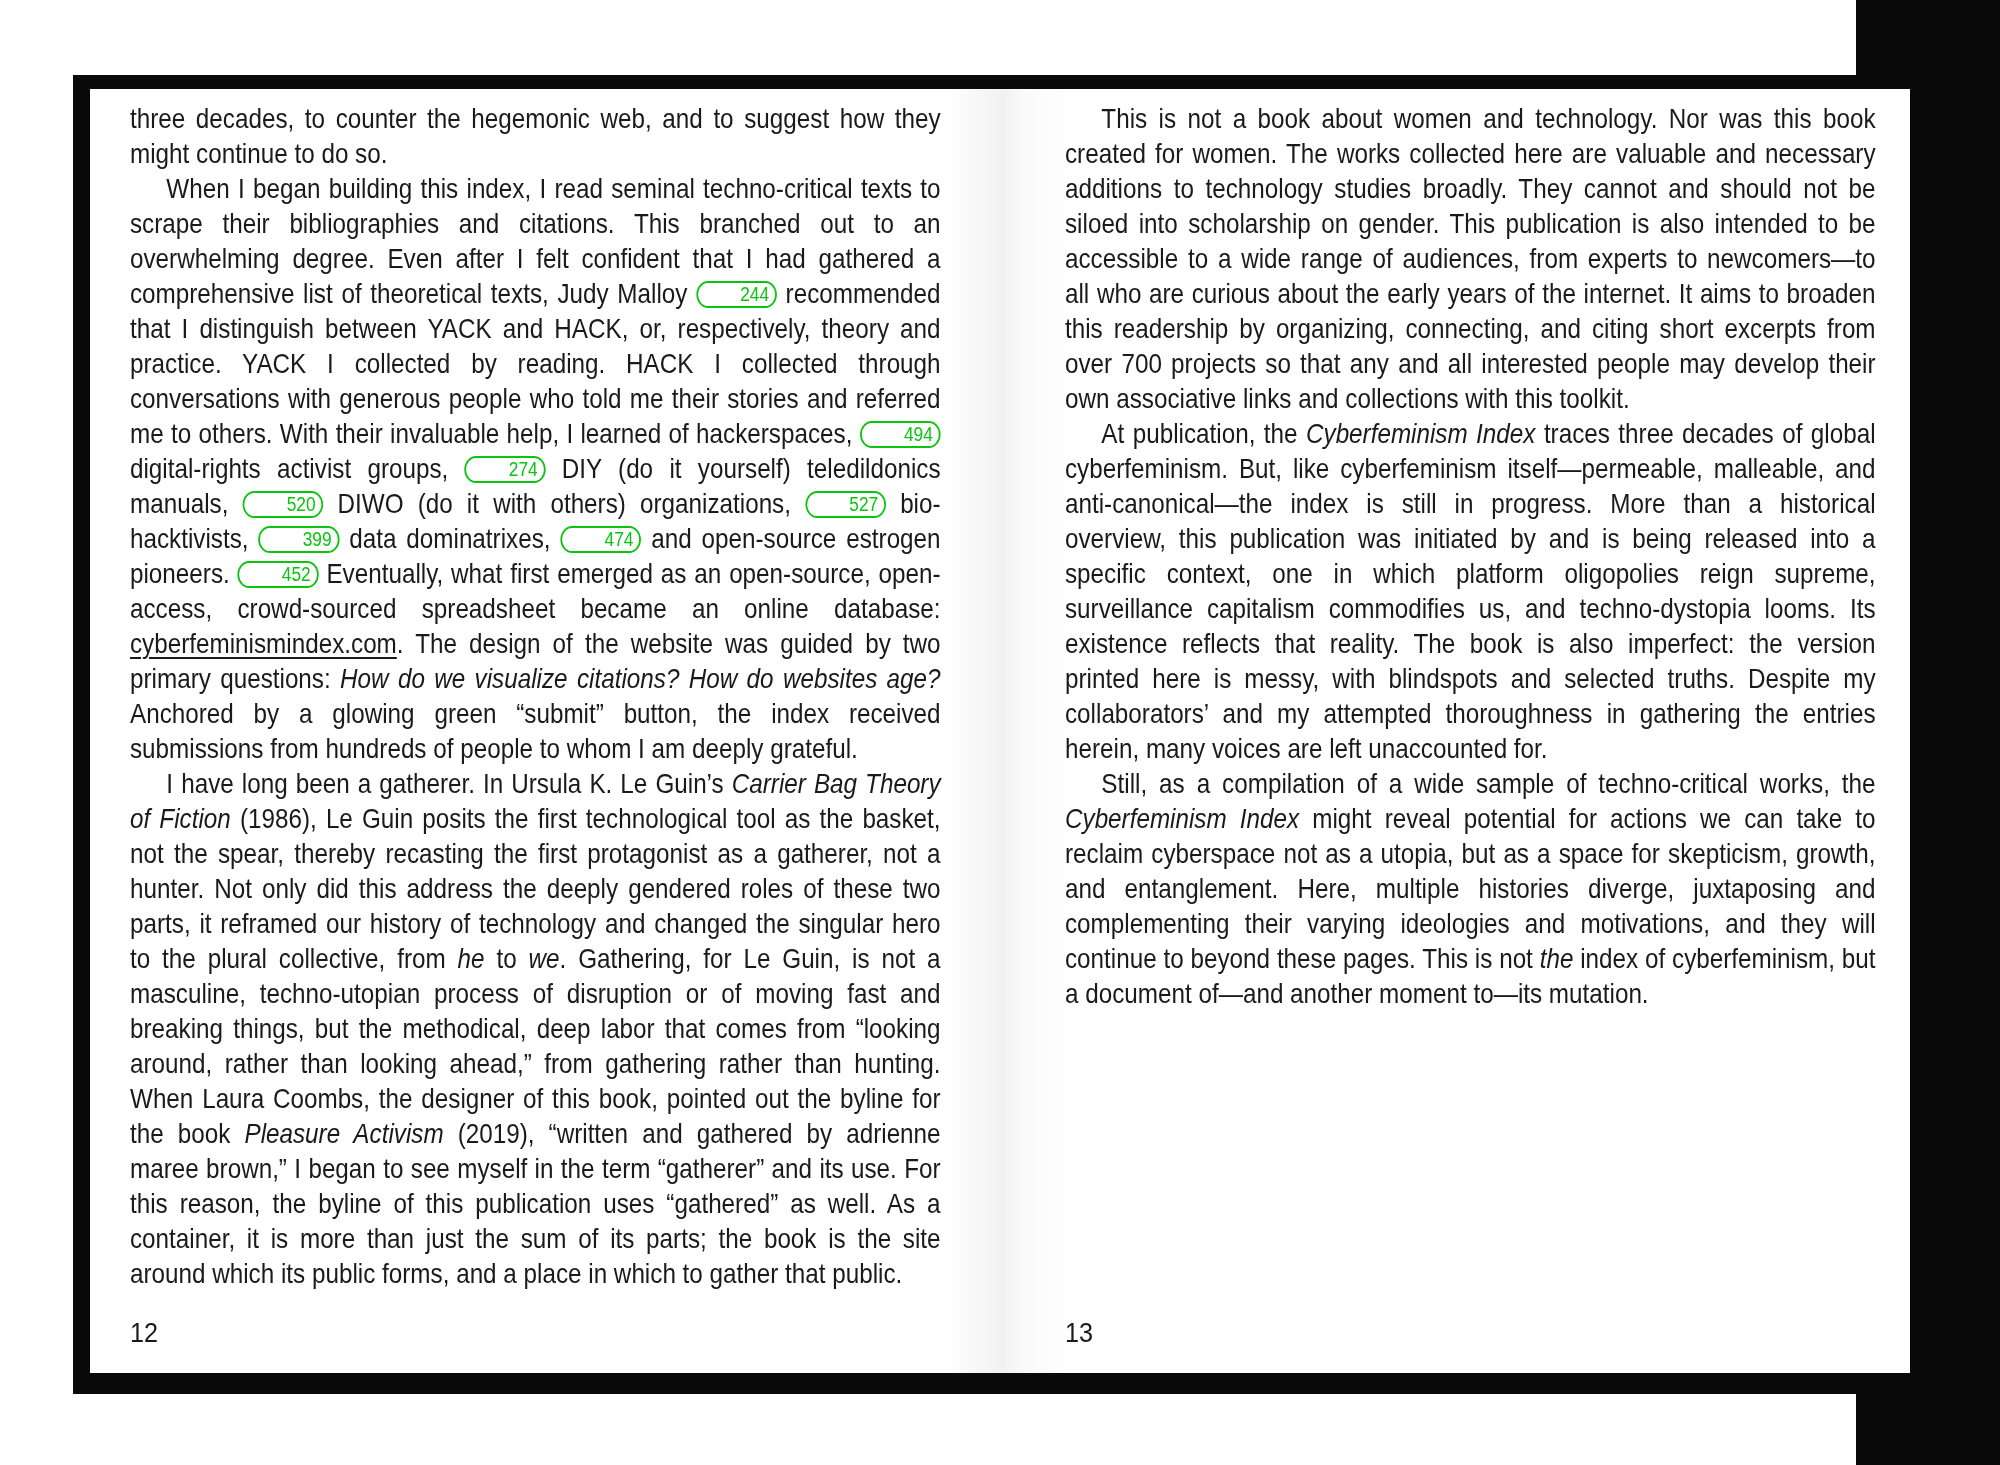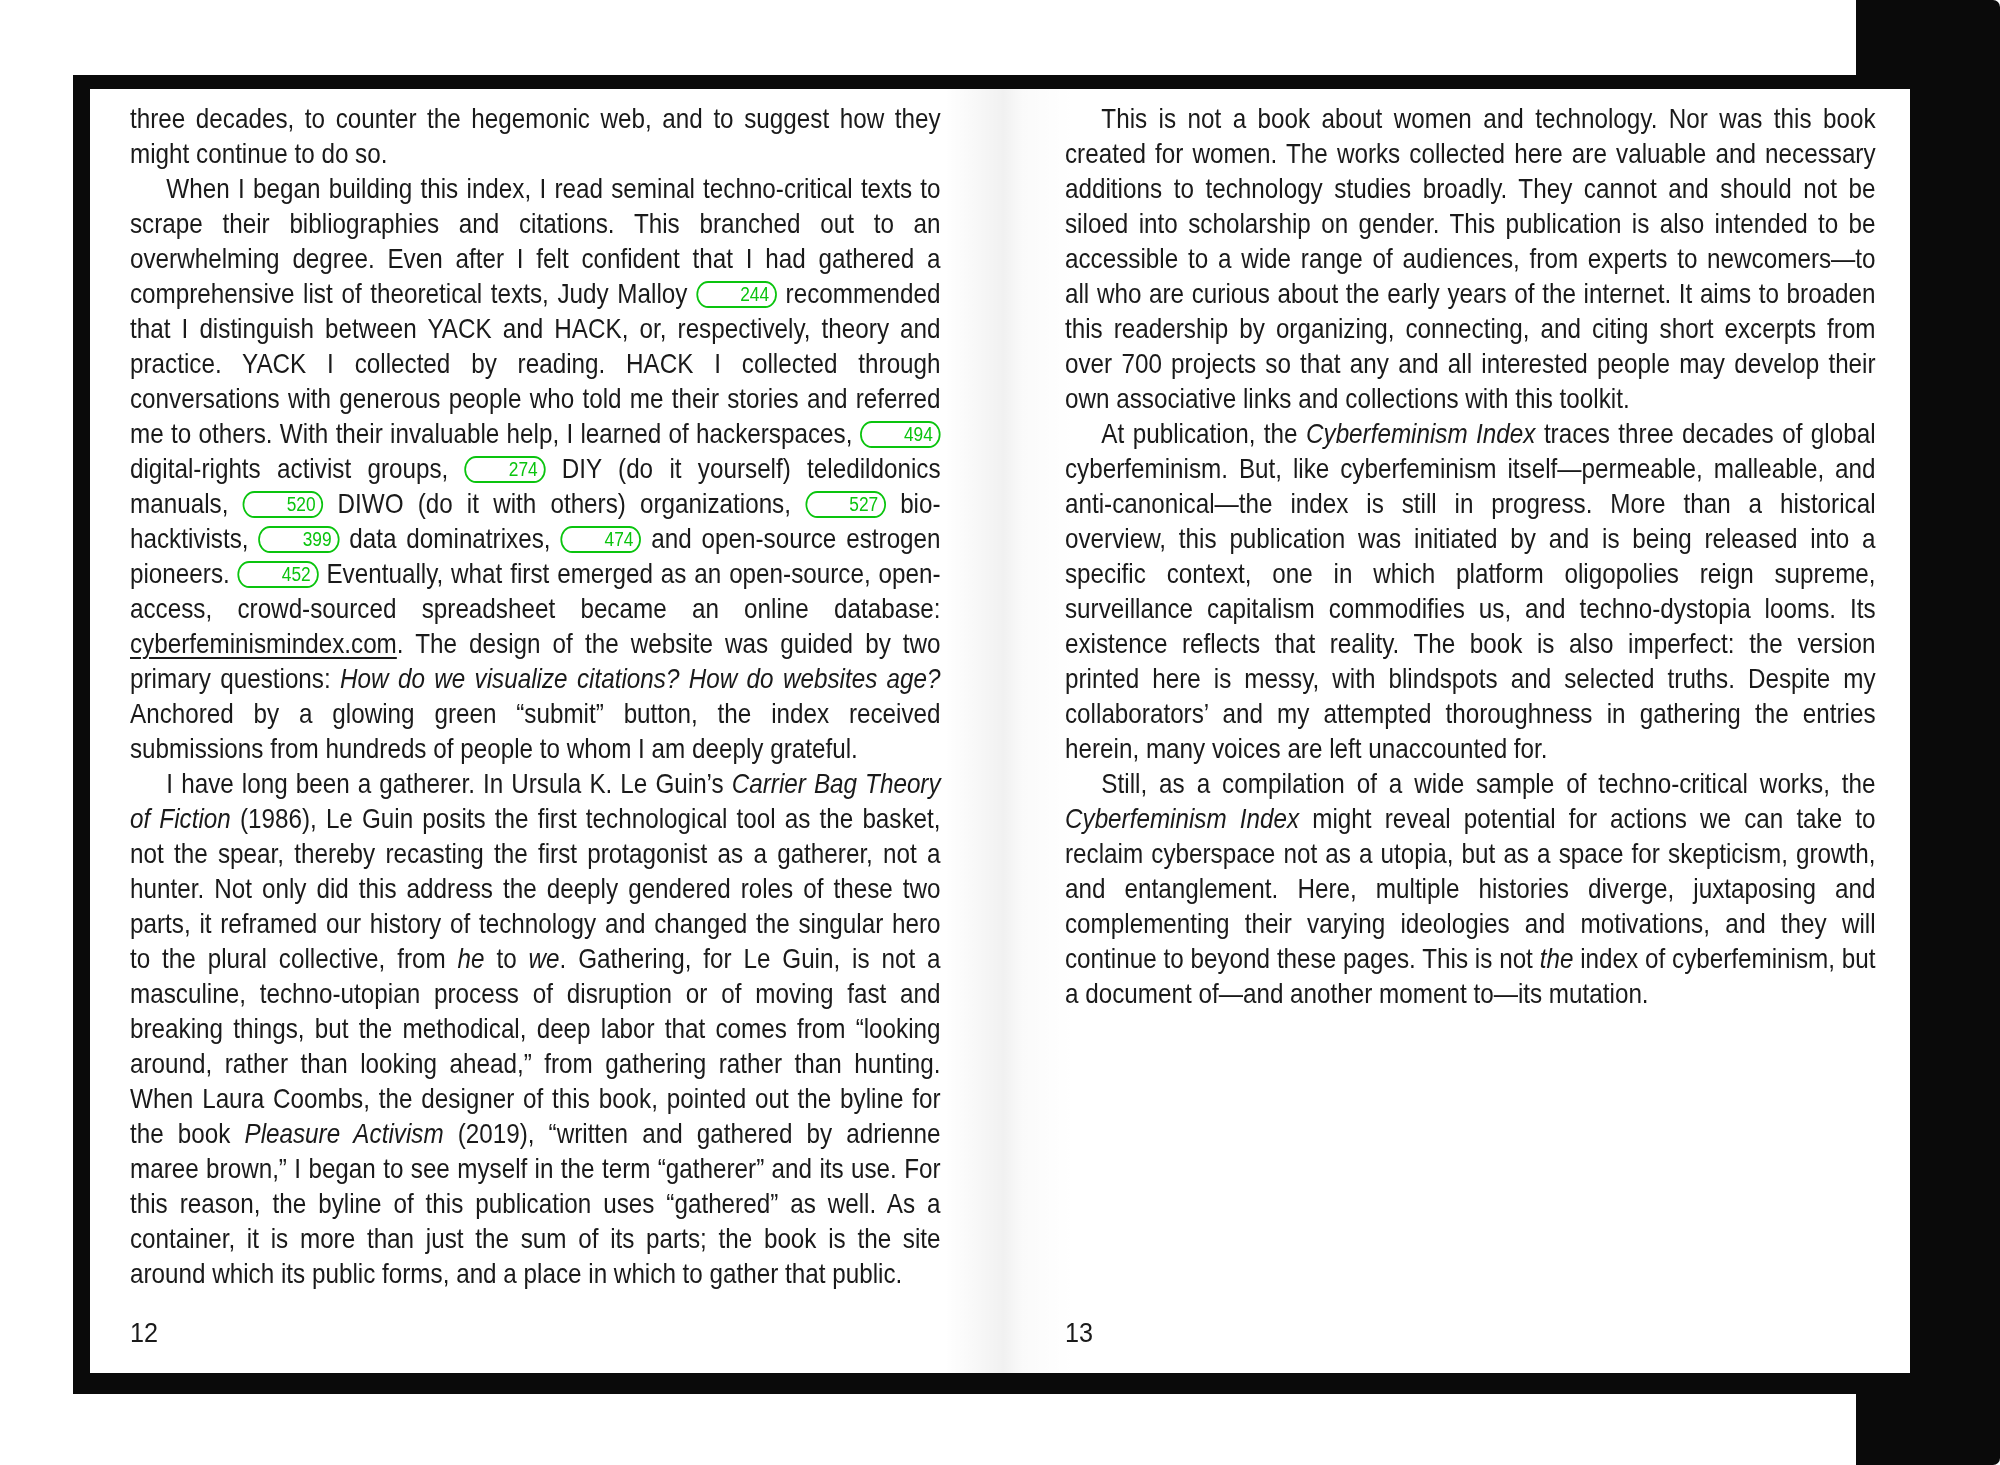--- a/index.html
+++ b/index.html
@@ -7,21 +7,20 @@
     padding: 0;
     background: #ffffff;
   }
   .canvas {
     position: relative;
     width: 2000px;
     height: 1465px;
     background: #ffffff;
     overflow: hidden;
     font-family: "Liberation Sans", sans-serif;
-    border-radius: 7px;
   }
   
   .right-bar {
     position: absolute;
     left: 1856px;
     top: 0;
     width: 144px;
     height: 1465px;
     background: #0a0a0a;
   }

